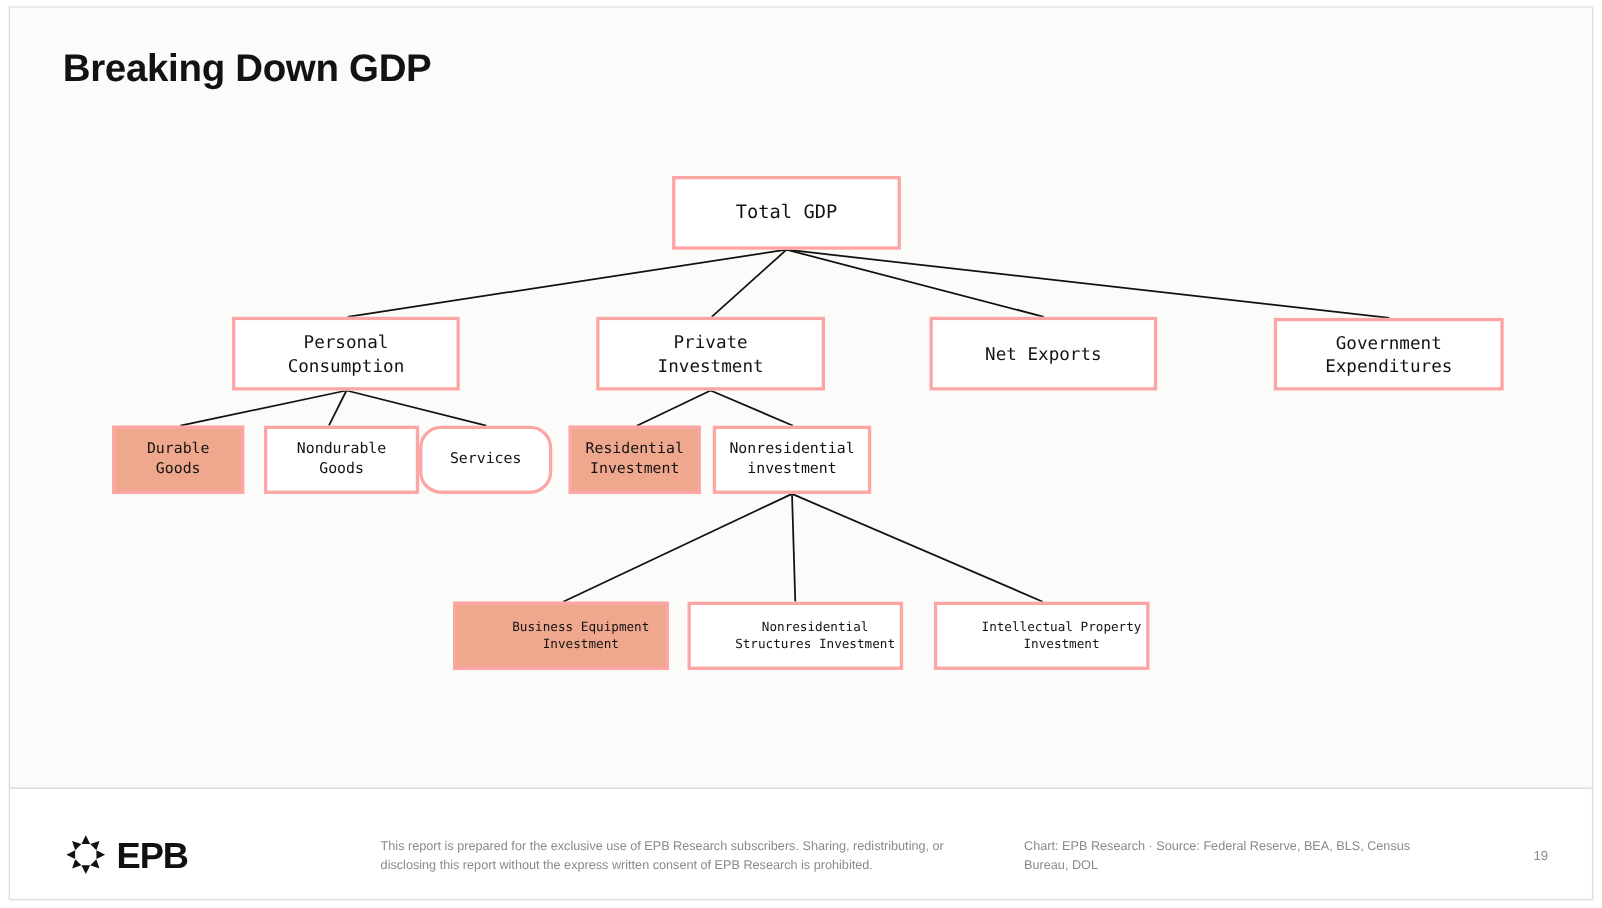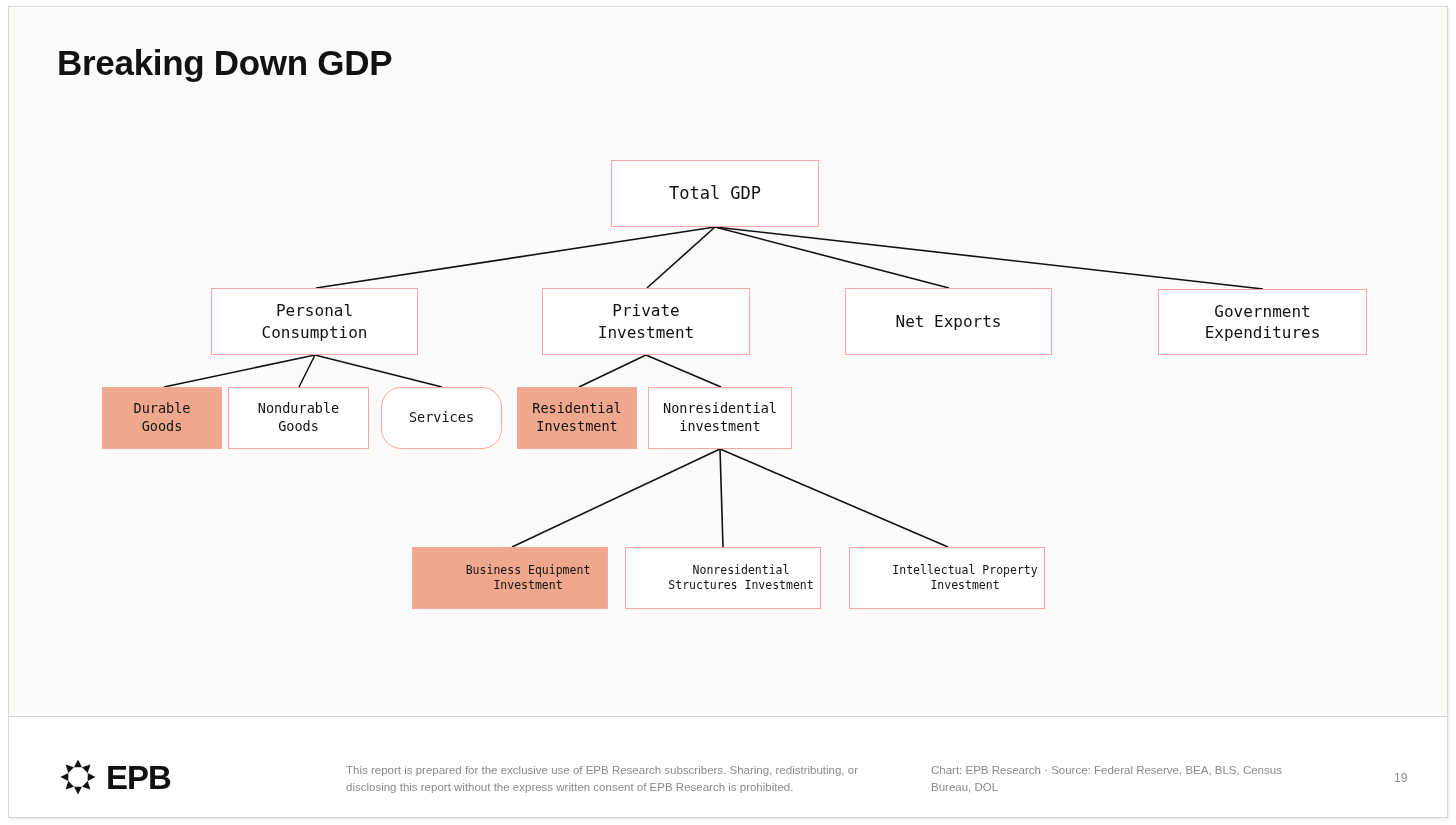--- a/index.html
+++ b/index.html
@@ -62,21 +62,21 @@
     left: 0;
     top: 0;
     width: 1438px;
     height: 709px;
     pointer-events: none;
   }
 
   .node {
     position: absolute;
     box-sizing: border-box;
-    border: 1px solid #fca5a5;
+    border: 3px solid #fca5a5;
     background: #ffffff;
     display: flex;
     align-items: center;
     justify-content: center;
     text-align: center;
     font-family: "DejaVu Sans Mono", monospace;
     color: #131313;
     line-height: 1.32;
     white-space: pre-line;
     z-index: 2;
@@ -182,21 +182,21 @@
       <div class="node lvl2" style="left:202px; top:281px; width:207px; height:67px;">Personal
 Consumption</div>
       <div class="node lvl2" style="left:533px; top:281px; width:208px; height:67px;">Private
 Investment</div>
       <div class="node lvl2" style="left:1149px; top:282px; width:209px; height:66px;">Government
 Expenditures</div>
       <div class="node lvl2" style="left:836px; top:281px; width:207px; height:67px;">Net Exports</div>
 
       <div class="node lvl3 filled" style="left:93px; top:380px; width:120px; height:62px;">Durable
 Goods</div>
-      <div class="node lvl3" style="left:219px; top:380px; width:141px; height:62px;">Nondurable
+      <div class="node lvl3" style="left:231px; top:380px; width:141px; height:62px;">Nondurable
 Goods</div>
       <div class="node lvl3" style="left:372px; top:380px; width:121px; height:62px;border-radius:20px;">Services</div>
       <div class="node lvl3 filled" style="left:508px; top:380px; width:120px; height:62px;">Residential
 Investment</div>
       <div class="node lvl3" style="left:639px; top:380px; width:144px; height:62px;">Nonresidential
 investment</div>
 
       <div class="node lvl4 filled" style="left:403px; top:540px; width:196px; height:62px;">Business Equipment
 Investment</div>
       <div class="node lvl4" style="left:616px; top:540px; width:196px; height:62px;">Nonresidential

